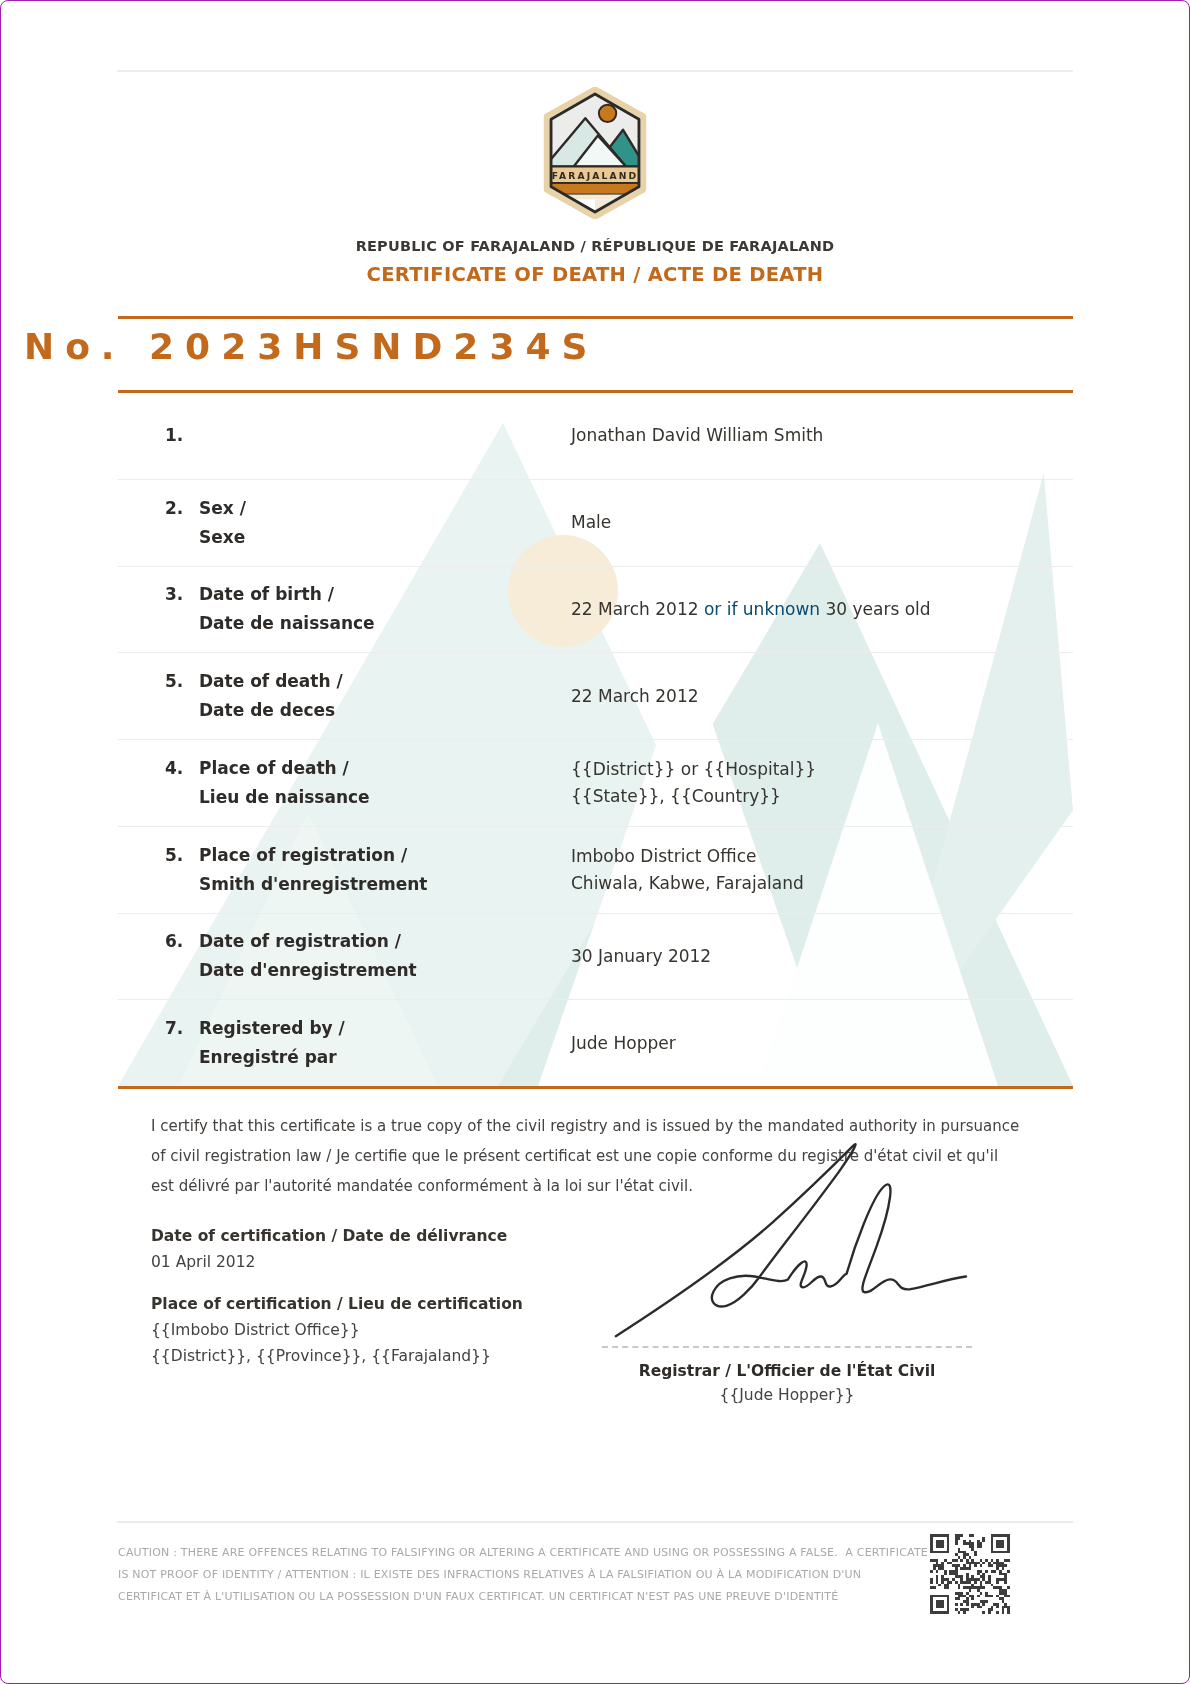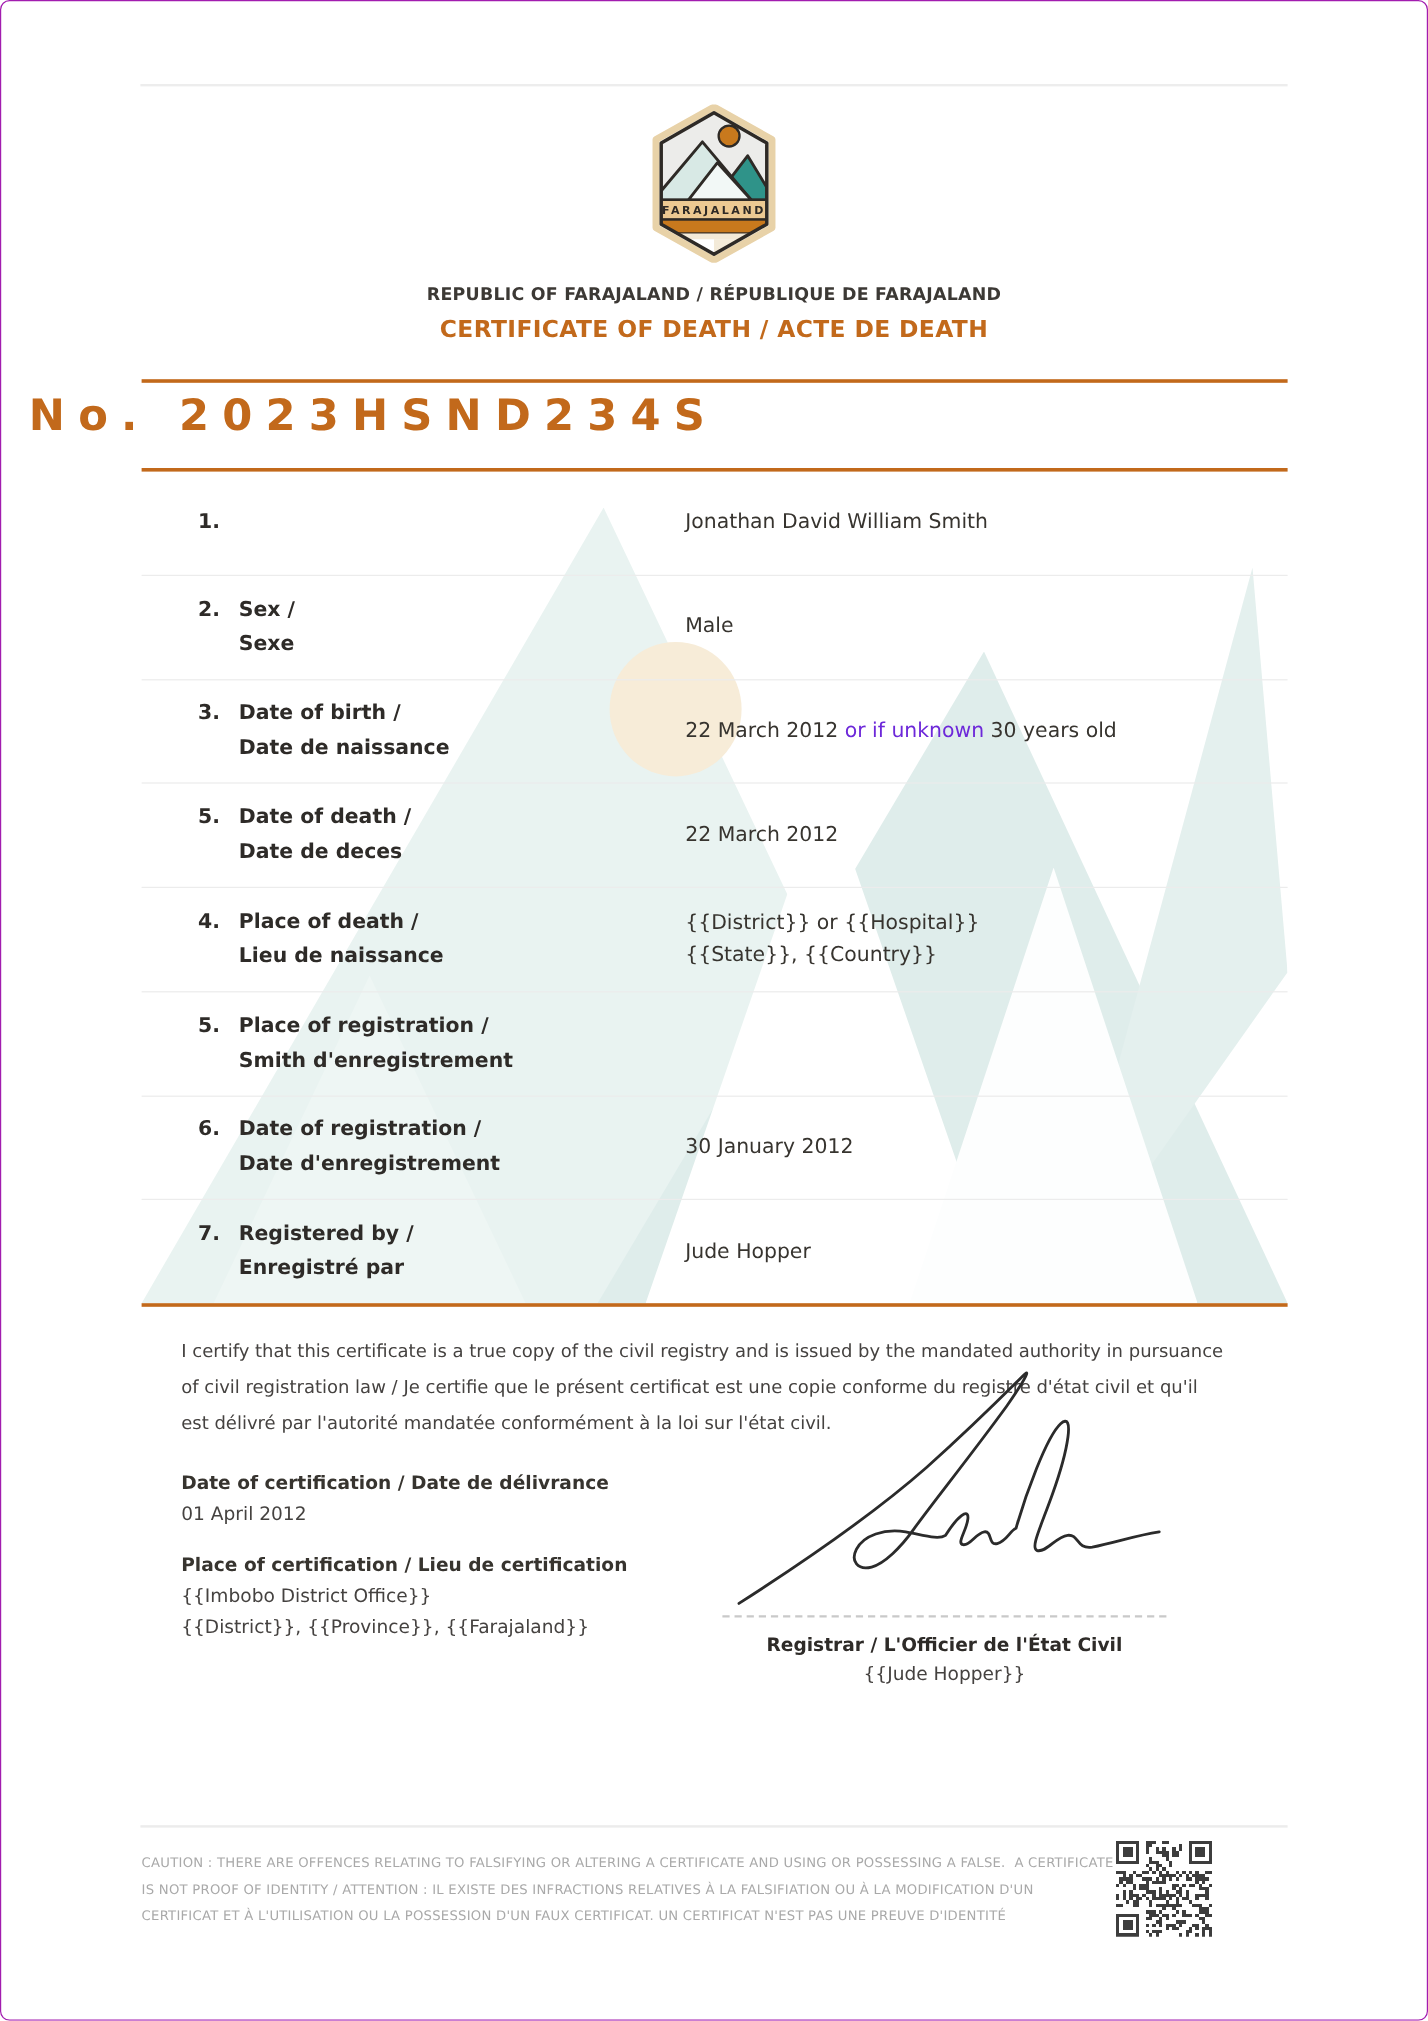--- a/index.html
+++ b/index.html
@@ -44,21 +44,21 @@
   .highlight{position:absolute;left:390px;top:142px;width:110px;height:112px;border-radius:50%;
     background:var(--highlight);z-index:1;}
 
   #rows{position:relative;z-index:2;display:flex;flex-direction:column;height:100%;}
   .row{flex:1;display:flex;align-items:center;border-bottom:1px solid #ececec;}
   .row:last-child{border-bottom:none;}
   .row-label{flex:0 0 406px;display:flex;padding-left:47px;gap:10px;}
   .row-num{font-weight:700;font-size:17px;color:#2e2b28;width:24px;line-height:29px;}
   .lab{font-weight:700;font-size:17px;color:#2e2b28;line-height:29px;}
   .row-value{font-size:17px;color:#37342f;line-height:27px;}
-  .muted{color:#6d28d9;}
+  .muted{color:#0c4a6e;}
 
   .statement{position:absolute;top:1110px;left:150px;margin:0;font-size:15px;color:#454240;line-height:30px;}
   .statement div{white-space:pre;}
 
   .cert-left{position:absolute;top:1222px;left:150px;font-size:15.5px;color:#454240;line-height:26px;}
   .cert-left .b{font-weight:700;color:#37342f;}
   .cert-left .gap{height:16px;}
 
   .sig{position:absolute;top:1118px;left:601px;width:370px;text-align:center;}
   .sig svg{display:block;}
@@ -179,20 +179,24 @@
             <div class="vline"><span>{{State}}, {{Country}}</span></div>
           </div>
         </div>
         <div class="row">
           <div class="row-label">
             <span class="row-num">5.</span>
             <div class="row-labels">
               <div class="lab">Place of registration /</div>
               <div class="lab">Smith d'enregistrement</div>
             </div>
+          </div>
+          <div class="row-value">
+            <div class="vline"><span>Imbobo District Office</span></div>
+            <div class="vline"><span>Chiwala, Kabwe, Farajaland</span></div>
           </div>
         </div>
         <div class="row">
           <div class="row-label">
             <span class="row-num">6.</span>
             <div class="row-labels">
               <div class="lab">Date of registration /</div>
               <div class="lab">Date d'enregistrement</div>
             </div>
           </div>

